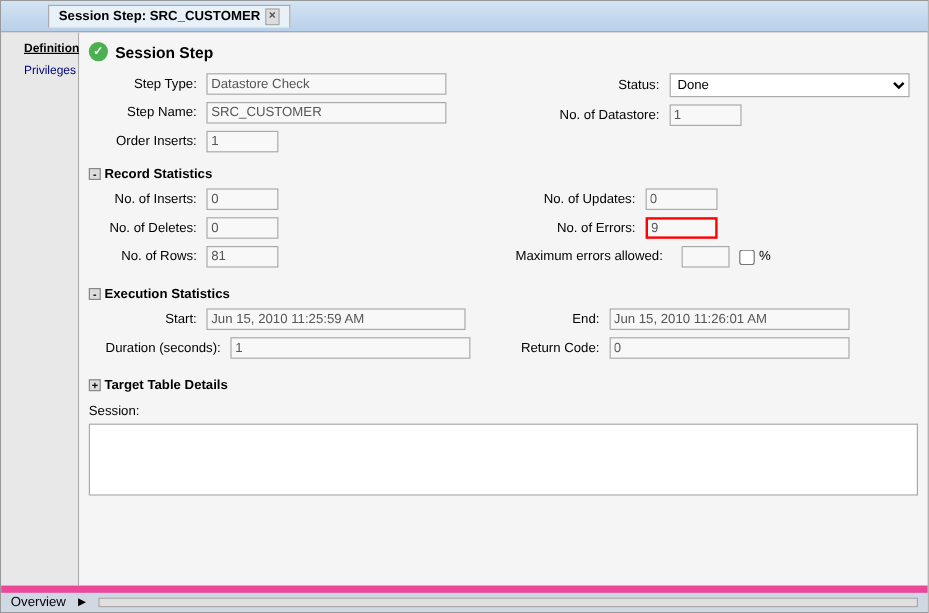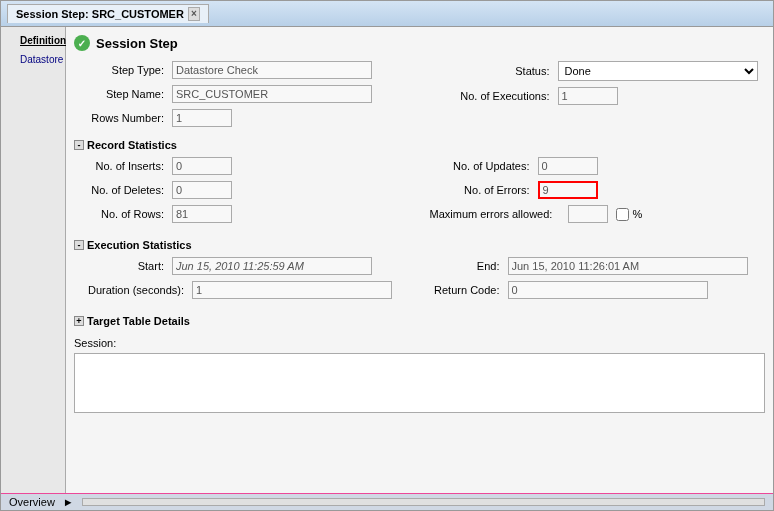--- a/index.html
+++ b/index.html
@@ -27,20 +27,21 @@
     }
 
     .title-bar .tab {
       background: #e8f0f8;
       border: 1px solid #aaa;
       border-bottom: none;
       padding: 2px 8px;
       display: flex;
       align-items: center;
       gap: 4px;
+      margin-left: 33px;
     }
 
     .title-bar .close-btn {
       font-size: 10px;
       cursor: pointer;
       color: #555;
       border: 1px solid #aaa;
       background: #ddd;
       padding: 0 2px;
       line-height: 12px;
@@ -169,21 +170,21 @@
     }
 
     .checkbox-container {
       display: flex;
       align-items: center;
       gap: 4px;
     }
 
     .bottom-bar {
       background: #d0d8e4;
-      border-top: 1px solid #ec4899;
+      border-top: 6px solid #ec4899;
       padding: 2px 8px;
       display: flex;
       align-items: center;
       gap: 8px;
       font-size: 11px;
     }
 
     .scrollbar-indicator {
       flex: 1;
       height: 8px;
@@ -211,21 +212,21 @@
     </div>
   </div>
 
   <div class="main-content">
 
     <div class="sidebar">
       <div class="sidebar-item active">
         <span>Definition</span>
       </div>
       <div class="sidebar-item">
-        <span>Datastore</span>
+        <span>Privileges</span>
       </div>
     </div>
 
     <div class="content-area">
 
       <div class="section-title">
         <span class="green-check">✓</span>
         <span>Session Step</span>
       </div>
 
@@ -233,33 +234,33 @@
         <div style="flex:1;">
           <div class="form-row">
             <span class="form-label">Step Type:</span>
             <input class="form-input wide" type="text" value="Datastore Check" readonly="" style="">
           </div>
           <div class="form-row">
             <span class="form-label">Step Name:</span>
             <input class="form-input wide" type="text" value="SRC_CUSTOMER" readonly="" style="">
           </div>
           <div class="form-row">
-            <span class="form-label">Rows Number:</span>
+            <span class="form-label">Order Inserts:</span>
             <input class="form-input short" type="text" value="1" readonly="" style="">
           </div>
         </div>
         <div style="flex:1;">
           <div class="form-row">
             <span class="form-label" style="min-width:120px;">Status:</span>
             <select class="form-select">
               <option>Done</option>
             </select>
           </div>
           <div class="form-row">
-            <span class="form-label" style="min-width:120px;">No. of Executions:</span>
+            <span class="form-label" style="min-width:120px;">No. of Datastore:</span>
             <input class="form-input short" type="text" value="1" readonly="" style="">
           </div>
         </div>
       </div>
 
       <div class="subsection">
         <div class="subsection-header">
           <span class="collapse-icon">-</span>
           <span>Record Statistics</span>
         </div>
@@ -301,31 +302,31 @@
 
       <div class="subsection">
         <div class="subsection-header">
           <span class="collapse-icon">-</span>
           <span>Execution Statistics</span>
         </div>
         <div style="display:flex; ">
           <div style="flex:1;">
             <div class="form-row">
               <span class="form-label">Start:</span>
-              <input class="form-input" type="text" value="Jun 15, 2010 11:25:59 AM" style="width: 200px; font-style: italic;" readonly="">
+              <input class="form-input" type="text" value="Jun 15, 2010 11:25:59 AM" style="width: 216px;" readonly="">
             </div>
             <div class="form-row">
               <span class="form-label" style="min-width:110px;">Duration (seconds):</span>
               <input class="form-input" type="text" value="1" style="width: 200px;" readonly="">
             </div>
           </div>
           <div style="flex:1;">
             <div class="form-row">
               <span class="form-label" style="min-width:80px;">End:</span>
-              <input class="form-input" type="text" value="Jun 15, 2010 11:26:01 AM" style="width: 240px;" readonly="">
+              <input class="form-input" type="text" value="Jun 15, 2010 11:26:01 AM" style="width: 200px;" readonly="">
             </div>
             <div class="form-row">
               <span class="form-label" style="min-width:80px;">Return Code:</span>
               <input class="form-input" type="text" value="0" style="width: 200px;" readonly="">
             </div>
           </div>
         </div>
       </div>
 
       <div class="subsection">

